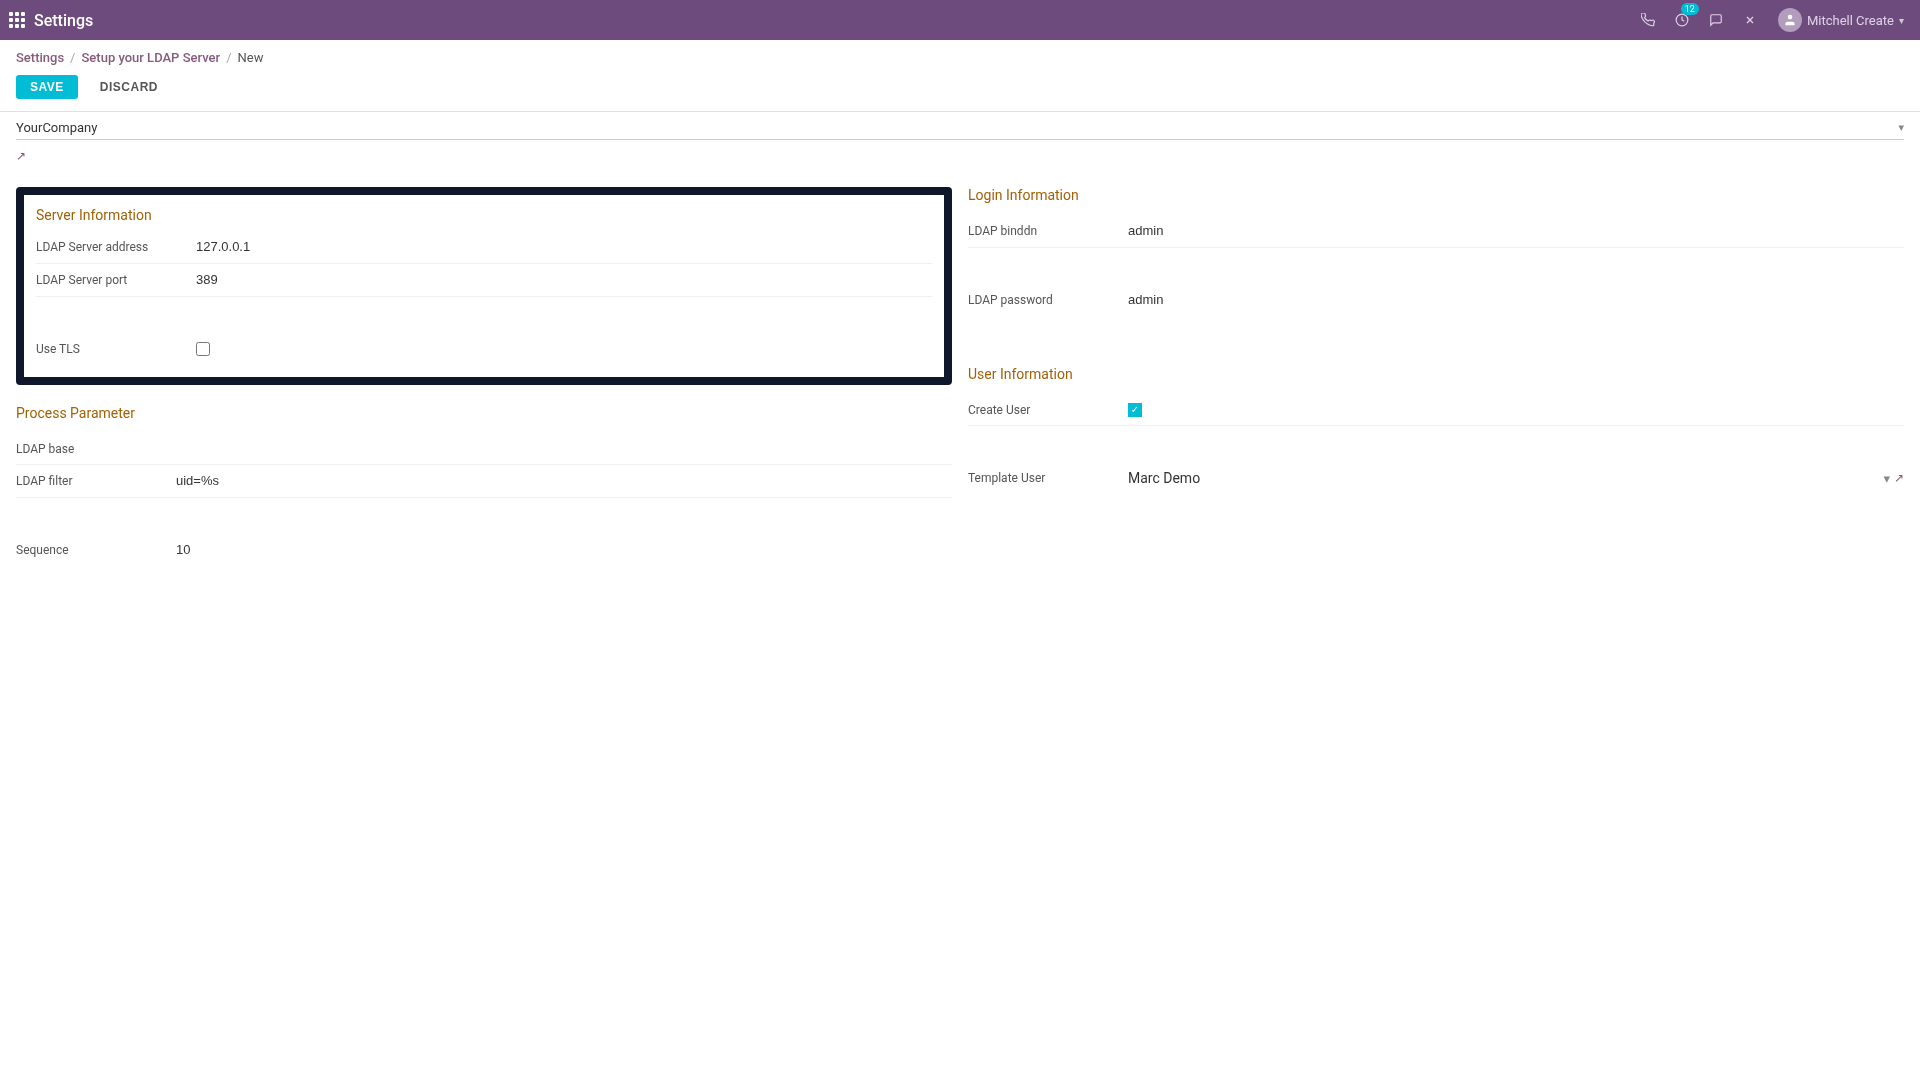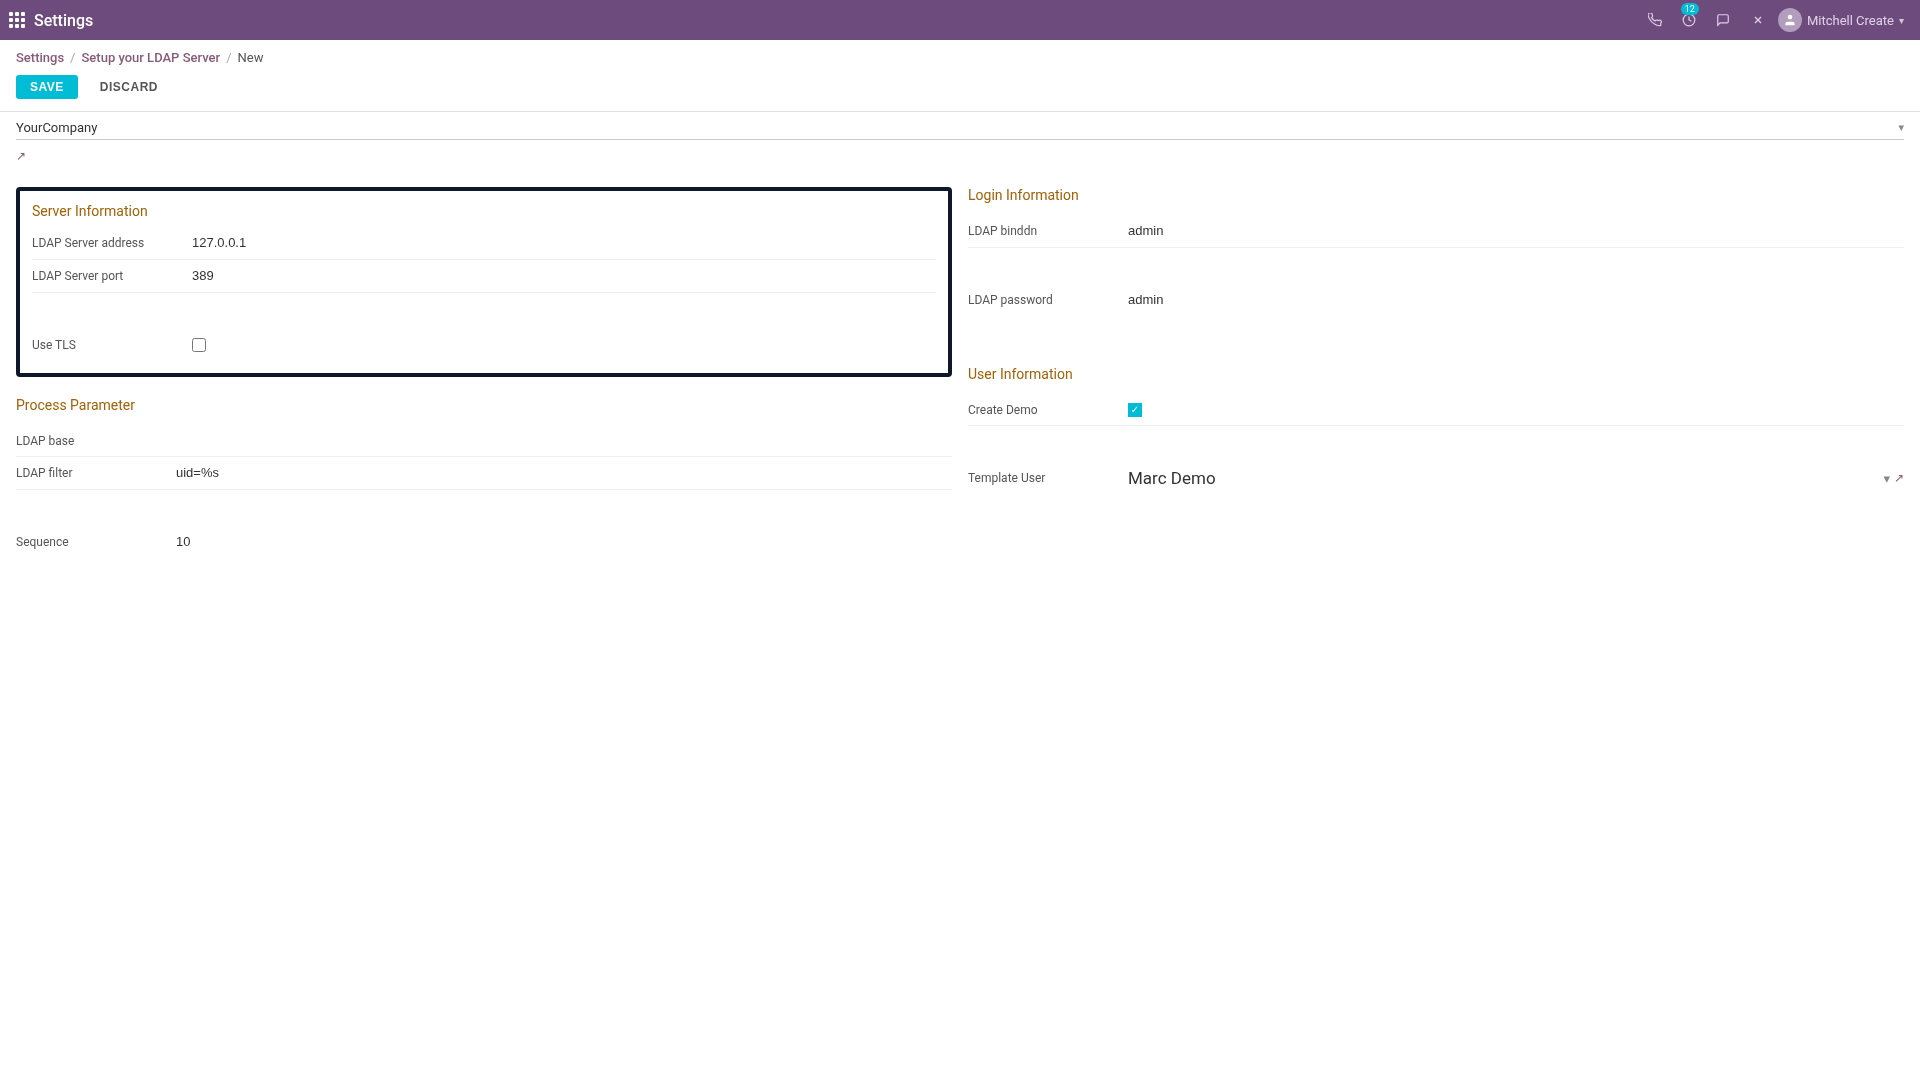--- a/index.html
+++ b/index.html
@@ -47,21 +47,21 @@
       gap: 6px;
       margin-left: auto;
     }
     .topbar-icon-btn {
       color: #e0d0e8;
       cursor: pointer;
       width: 28px;
       height: 28px;
       display: flex;
       align-items: center;
-      justify-content: flex-end;
+      justify-content: center;
       border-radius: 3px;
       font-size: 14px;
     }
     .badge-wrapper { position: relative; }
     .badge {
       position: absolute;
       top: -3px;
       right: -3px;
       background: #00bcd4;
       color: #fff;
@@ -177,21 +177,21 @@
     }
     .section-title {
       font-size: 14px;
       font-weight: 400;
       color: #a16207;
       margin-bottom: 12px;
     }
 
     
     .server-info-box {
-      border: 4px solid #0f172a;
+      border: 8px solid #0f172a;
       border-radius: 4px;
       padding: 12px;
       margin-bottom: 20px;
     }
     .server-info-box .section-title {
       margin-bottom: 8px;
     }
 
     
     .form-row {
@@ -378,28 +378,28 @@
       <div class="form-row">
         <label class="form-label">LDAP password</label>
         <input type="text" class="form-value" value="admin" style="">
       </div>
     </div>
 
     <div class="section" style="margin-top: 50px;">
       <div class="section-title">User Information</div>
 
       <div class="form-row">
-        <label class="form-label">Create Demo</label>
+        <label class="form-label">Create User</label>
         <div class="form-checkbox-checked">✓</div>
       </div>
 
       <div class="form-row">
         <label class="form-label">Template User</label>
         <div class="template-user-row" style="flex:1; display:flex; align-items:center;">
-          <span style="flex:1; font-size:17px; color:#333;">Marc Demo</span>
+          <span style="flex:1; font-size:14px; color:#333;">Marc Demo</span>
           <span style="color:#888; margin-right:4px; cursor:pointer;">▾</span>
           <span style="color:#875a7b; cursor:pointer; font-size:12px;">↗</span>
         </div>
       </div>
     </div>
 
   </div>
 </div>
 
 </body></html>

